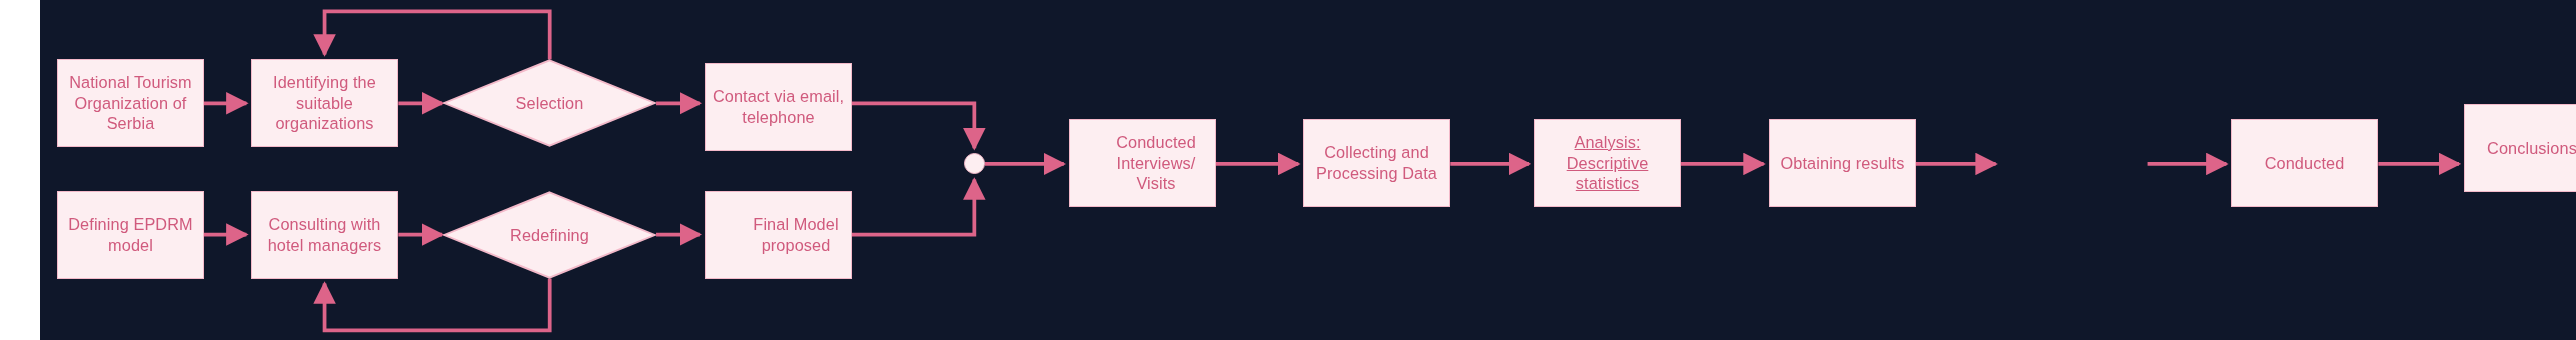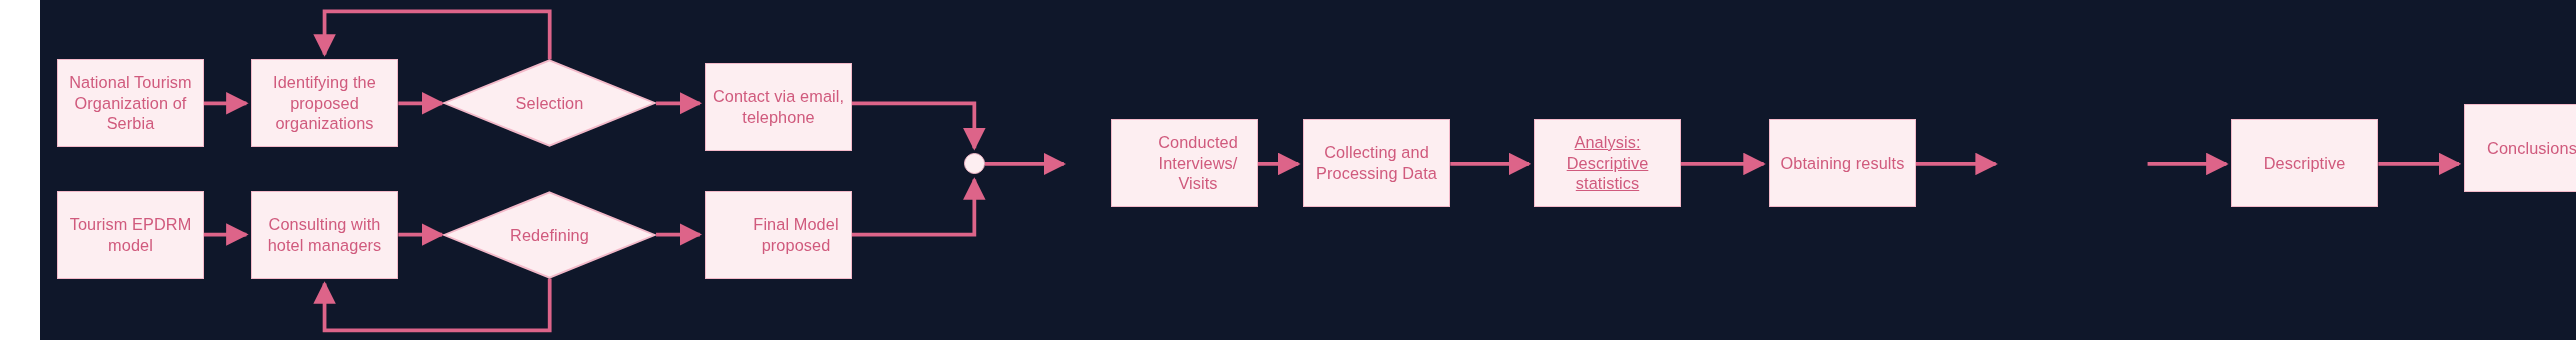--- a/index.html
+++ b/index.html
@@ -99,53 +99,53 @@
       <path d="M 2255 262 L 2381 262"></path>
       <path d="M 2624 262 L 2756 262"></path>
       <path d="M 2999 262 L 3127 262"></path>
       <path d="M 3370 262 L 3496 262"></path>
       <path d="M 3739 262 L 3868 262"></path>
     </g>
   </svg>
 
   <div class="node process" style="left:17px;top:59px;width:147px;height:88px;">National Tourism Organization of Serbia</div>
 
-  <div class="node process" style="left:211px;top:59px;width:147px;height:88px;">Identifying the proposed organizations</div>
+  <div class="node process" style="left:211px;top:59px;width:147px;height:88px;">Identifying the suitable organizations</div>
 
   <div class="node decision" style="left:403px;top:59px;width:213px;height:88px;">
     <svg class="dshape" viewBox="0 0 340 140" preserveAspectRatio="none">
       <polygon points="170,2 338,70 170,138 2,70" fill="#fdeef1" stroke="#f3b9c9" stroke-width="3"></polygon>
     </svg>
     <span class="dlabel">Selection</span>
   </div>
 
   <div class="node process" style="left:665px;top:63px;width:147px;height:88px;">Contact via email, telephone</div>
 
-  <div class="node process" style="left:17px;top:191px;width:147px;height:88px;">Tourism EPDRM model</div>
+  <div class="node process" style="left:17px;top:191px;width:147px;height:88px;">Defining EPDRM model</div>
 
   <div class="node process" style="left:211px;top:191px;width:147px;height:88px;">Consulting with hotel managers</div>
 
   <div class="node decision" style="left:403px;top:191px;width:213px;height:88px;">
     <svg class="dshape" viewBox="0 0 340 140" preserveAspectRatio="none">
       <polygon points="170,2 338,70 170,138 2,70" fill="#fdeef1" stroke="#f3b9c9" stroke-width="3"></polygon>
     </svg>
     <span class="dlabel">Redefining</span>
   </div>
 
   <div class="node process" style="left:665px;top:191px;width:147px;height:88px;padding-left:40px;">Final Model proposed</div>
 
   <div class="node merge" style="left:924px;top:153px;width:21px;height:21px;"></div>
 
-  <div class="node process" style="left:1071px;top:119px;width:147px;height:88px;padding-left:32px;">Conducted Interviews/ Visits</div>
+  <div class="node process" style="left:1029px;top:119px;width:147px;height:88px;padding-left:32px;">Conducted Interviews/ Visits</div>
 
   <div class="node process" style="left:1263px;top:119px;width:147px;height:88px;">Collecting and Processing Data</div>
 
   <div class="node process" style="left:1494px;top:119px;width:147px;height:88px;text-decoration:underline;">Analysis: Descriptive statistics</div>
 
   <div class="node process" style="left:1729px;top:119px;width:147px;height:88px;">Obtaining results</div>
 
 
-  <div class="node process" style="left:2191px;top:119px;width:147px;height:88px;">Descriptive</div>
+  <div class="node process" style="left:2191px;top:119px;width:147px;height:88px;">Conducted</div>
 
   <div class="node process" style="left:2424px;top:104px;width:136px;height:88px;">Conclusions</div>
 
 </div>
 
 
 </body></html>

